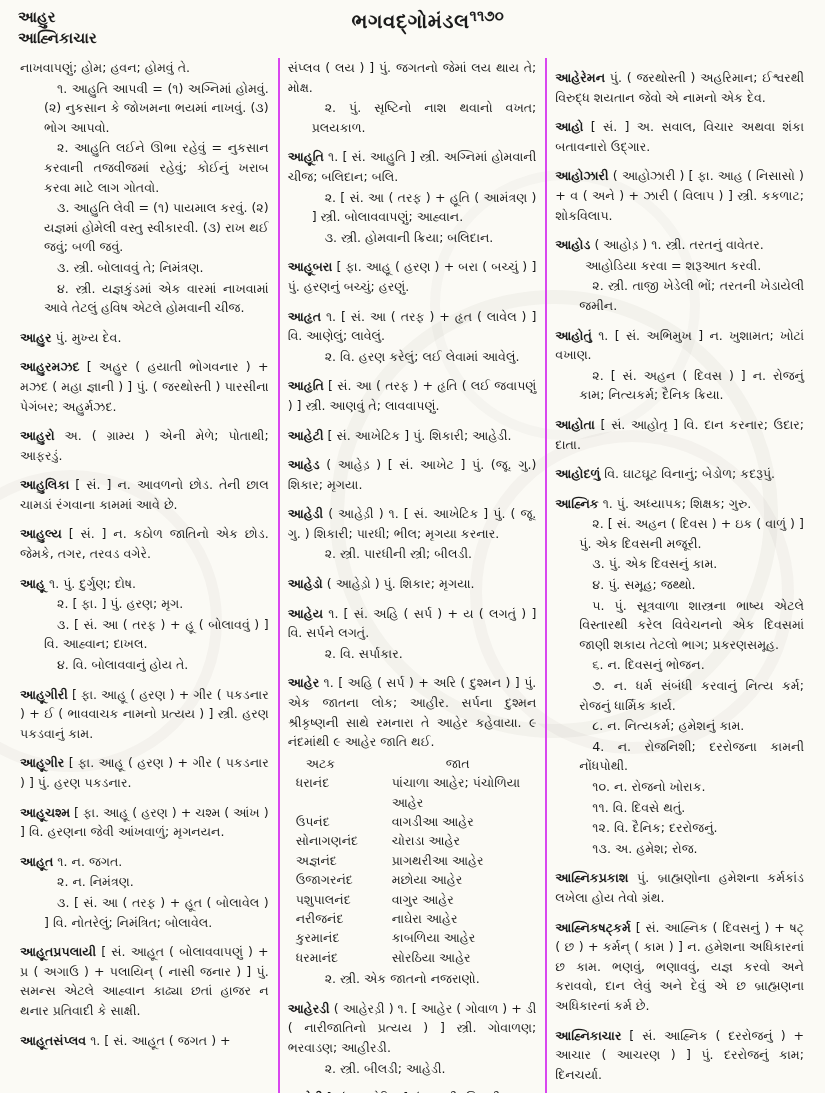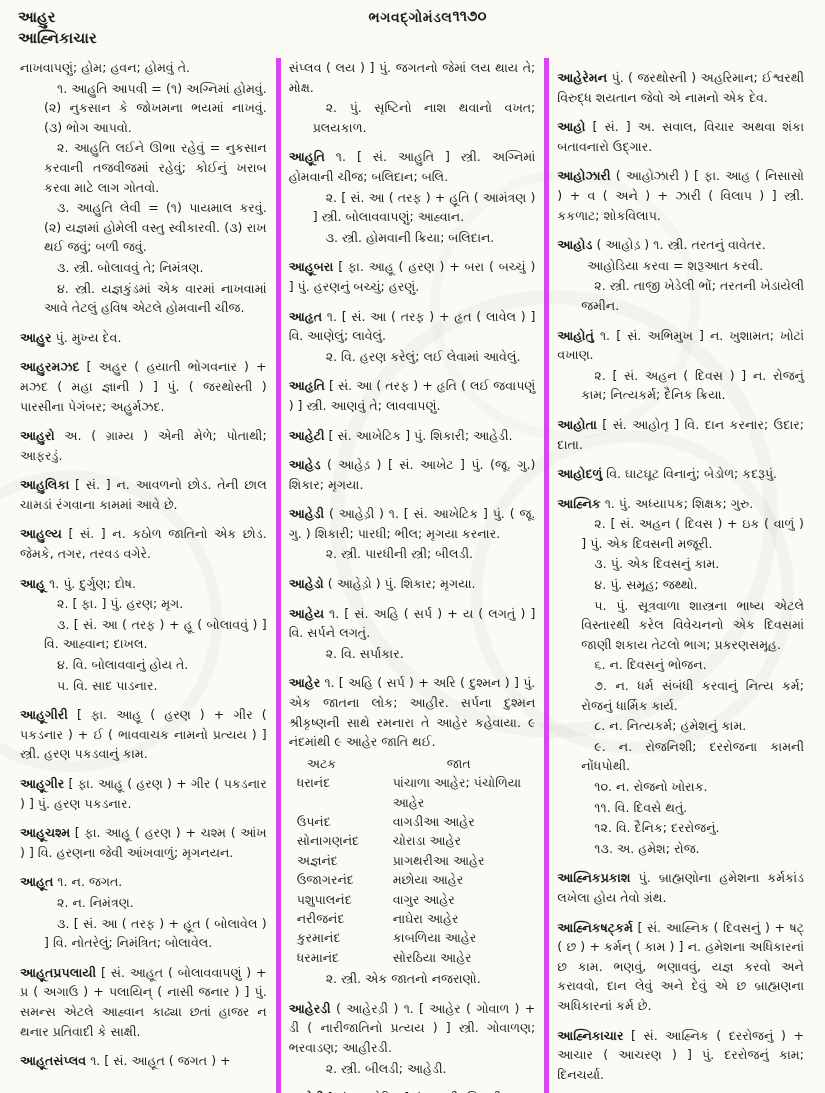--- a/index.html
+++ b/index.html
@@ -17,35 +17,35 @@
   .wm3{left:-80px;top:470px;width:280px;height:280px;border:11px solid rgba(110,105,90,0.05);}
   .wm4{left:430px;top:170px;width:250px;height:250px;border:10px solid rgba(110,105,90,0.04);}
 
   .page-header{
     position:relative;z-index:2;
     display:grid;grid-template-columns:1fr auto 1fr;
     align-items:start;
     padding:7px 22px 0 18px;
   }
   .guide{font-weight:bold;font-size:15px;line-height:21px;}
-  .book-title{font-weight:bold;font-size:14px;letter-spacing:.5px;text-align:left;padding-top:2px;}
+  .book-title{font-weight:bold;font-size:20px;letter-spacing:.5px;text-align:left;padding-top:2px;}
   .page-num{font-size:15px;font-weight:bold;text-align:left;}
 
   .columns{
     position:absolute;left:0;right:0;top:56px;bottom:0;
     z-index:1;
     display:flex;
     padding:2px 12px 0 12px;
   }
   .col{
     flex:1 1 0;
     padding:0 9px 0 8px;
     overflow:hidden;
   }
-  .col-rule{border-right:5px solid #d946ef;}
+  .col-rule{border-right:2px solid #d946ef;}
   .blk{
     margin:0 0 1px 0;
     font-size:12.6px;
     line-height:19.6px;
     text-align:justify;
   }
   .entry{margin-top:10px;}
   .hw{font-weight:bold;}
   .sense,.sub{text-indent:13px;margin-left:24px;}
   .idiom{padding-left:30px;}
@@ -84,21 +84,20 @@
       <p class="blk sense">૪. સ્ત્રી. યજ્ઞકુંડમાં એક વારમાં નાખવામાં આવે તેટલું હવિષ એટલે હોમવાની ચીજ.</p>
       <p class="blk entry"><b class="hw">આહુર</b> પું. મુખ્ય દેવ.</p>
       <p class="blk entry"><b class="hw">આહુરમઝદ</b> [ અહુર ( હયાતી ભોગવનાર ) + મઝદ ( મહા જ્ઞાની ) ] પું. ( જરથોસ્તી ) પારસીના પેગંબર; અહુર્મઝદ.</p>
       <p class="blk entry"><b class="hw">આહુરો</b> અ. ( ગ્રામ્ય ) એની મેળે; પોતાથી; આફરડું.</p>
       <p class="blk entry"><b class="hw">આહુલિકા</b> [ સં. ] ન. આવળનો છોડ. તેની છાલ ચામડાં રંગવાના કામમાં આવે છે.</p>
       <p class="blk entry"><b class="hw">આહુલ્ય</b> [ સં. ] ન. કઠોળ જાતિનો એક છોડ. જેમકે, તગર, તરવડ વગેરે.</p>
       <p class="blk entry"><b class="hw">આહૂ</b> ૧. પું. દુર્ગુણ; દોષ.</p>
       <p class="blk sense">૨. [ ફા. ] પું. હરણ; મૃગ.</p>
       <p class="blk sense">૩. [ સં. આ ( તરફ ) + હૂ ( બોલાવવું ) ] વિ. આહ્વાન; દાખલ.</p>
       <p class="blk sense">૪. વિ. બોલાવવાનું હોય તે.</p>
-      <p class="blk sense">૫. વિ. સાદ પાડનાર.</p>
       <p class="blk entry"><b class="hw">આહૂગીરી</b> [ ફા. આહૂ ( હરણ ) + ગીર ( પકડનાર ) + ઈ ( ભાવવાચક નામનો પ્રત્યય ) ] સ્ત્રી. હરણ પકડવાનું કામ.</p>
       <p class="blk entry"><b class="hw">આહૂગીર</b> [ ફા. આહૂ ( હરણ ) + ગીર ( પકડનાર ) ] પું. હરણ પકડનાર.</p>
       <p class="blk entry"><b class="hw">આહૂચશ્મ</b> [ ફા. આહૂ ( હરણ ) + ચશ્મ ( આંખ ) ] વિ. હરણના જેવી આંખવાળું; મૃગનયન.</p>
       <p class="blk entry"><b class="hw">આહૂત</b> ૧. ન. જગત.</p>
       <p class="blk sense">૨. ન. નિમંત્રણ.</p>
       <p class="blk sense">૩. [ સં. આ ( તરફ ) + હૂત ( બોલાવેલ ) ] વિ. નોતરેલું; નિમંત્રિત; બોલાવેલ.</p>
       <p class="blk entry"><b class="hw">આહૂતપ્રપલાયી</b> [ સં. આહૂત ( બોલાવવાપણું ) + પ્ર ( અગાઉ ) + પલાયિન્ ( નાસી જનાર ) ] પું. સમન્સ એટલે આહ્વાન કાઢ્યા છતાં હાજર ન થનાર પ્રતિવાદી કે સાક્ષી.</p>
       <p class="blk entry"><b class="hw">આહૂતસંપ્લવ</b> ૧. [ સં. આહૂત ( જગત ) +</p>
     </div>
   <div class="col col-rule">
@@ -178,21 +177,21 @@
       <p class="blk entry"><b class="hw">આહોતા</b> [ સં. આહોતૃ ] વિ. દાન કરનાર; ઉદાર; દાતા.</p>
       <p class="blk entry"><b class="hw">આહોદળું</b> વિ. ઘાટઘૂટ વિનાનું; બેડોળ; કદરૂપું.</p>
       <p class="blk entry"><b class="hw">આહ્નિક</b> ૧. પું. અધ્યાપક; શિક્ષક; ગુરુ.</p>
       <p class="blk sense">૨. [ સં. અહન ( દિવસ ) + ઇક ( વાળું ) ] પું. એક દિવસની મજૂરી.</p>
       <p class="blk sense">૩. પું. એક દિવસનું કામ.</p>
       <p class="blk sense">૪. પું. સમૂહ; જથ્થો.</p>
       <p class="blk sense">૫. પું. સૂત્રવાળા શાસ્ત્રના ભાષ્ય એટલે વિસ્તારથી કરેલ વિવેચનનો એક દિવસમાં જાણી શકાય તેટલો ભાગ; પ્રકરણસમૂહ.</p>
       <p class="blk sense">૬. ન. દિવસનું ભોજન.</p>
       <p class="blk sense">૭. ન. ધર્મ સંબંધી કરવાનું નિત્ય કર્મ; રોજનું ધાર્મિક કાર્ય.</p>
       <p class="blk sense">૮. ન. નિત્યકર્મ; હમેશનું કામ.</p>
-      <p class="blk sense">૯. ન. રોજનિશી; દરરોજના કામની નોંધપોથી.</p>
+      <p class="blk sense">4. ન. રોજનિશી; દરરોજના કામની નોંધપોથી.</p>
       <p class="blk sense">૧૦. ન. રોજનો ખોરાક.</p>
       <p class="blk sense">૧૧. વિ. દિવસે થતું.</p>
       <p class="blk sense">૧૨. વિ. દૈનિક; દરરોજનું.</p>
       <p class="blk sense">૧૩. અ. હમેશ; રોજ.</p>
       <p class="blk entry"><b class="hw">આહ્નિકપ્રકાશ</b> પું. બ્રાહ્મણોના હમેશના કર્મકાંડ લખેલા હોય તેવો ગ્રંથ.</p>
       <p class="blk entry"><b class="hw">આહ્નિકષટ્કર્મ</b> [ સં. આહ્નિક ( દિવસનું ) + ષટ્ ( છ ) + કર્મન્ ( કામ ) ] ન. હમેશના અધિકારનાં છ કામ. ભણવું, ભણાવવું, યજ્ઞ કરવો અને કરાવવો, દાન લેવું અને દેવું એ છ બ્રાહ્મણના અધિકારનાં કર્મ છે.</p>
       <p class="blk entry"><b class="hw">આહ્નિકાચાર</b> [ સં. આહ્નિક ( દરરોજનું ) + આચાર ( આચરણ ) ] પું. દરરોજનું કામ; દિનચર્યા.</p>
     </div>
 </div>
 

